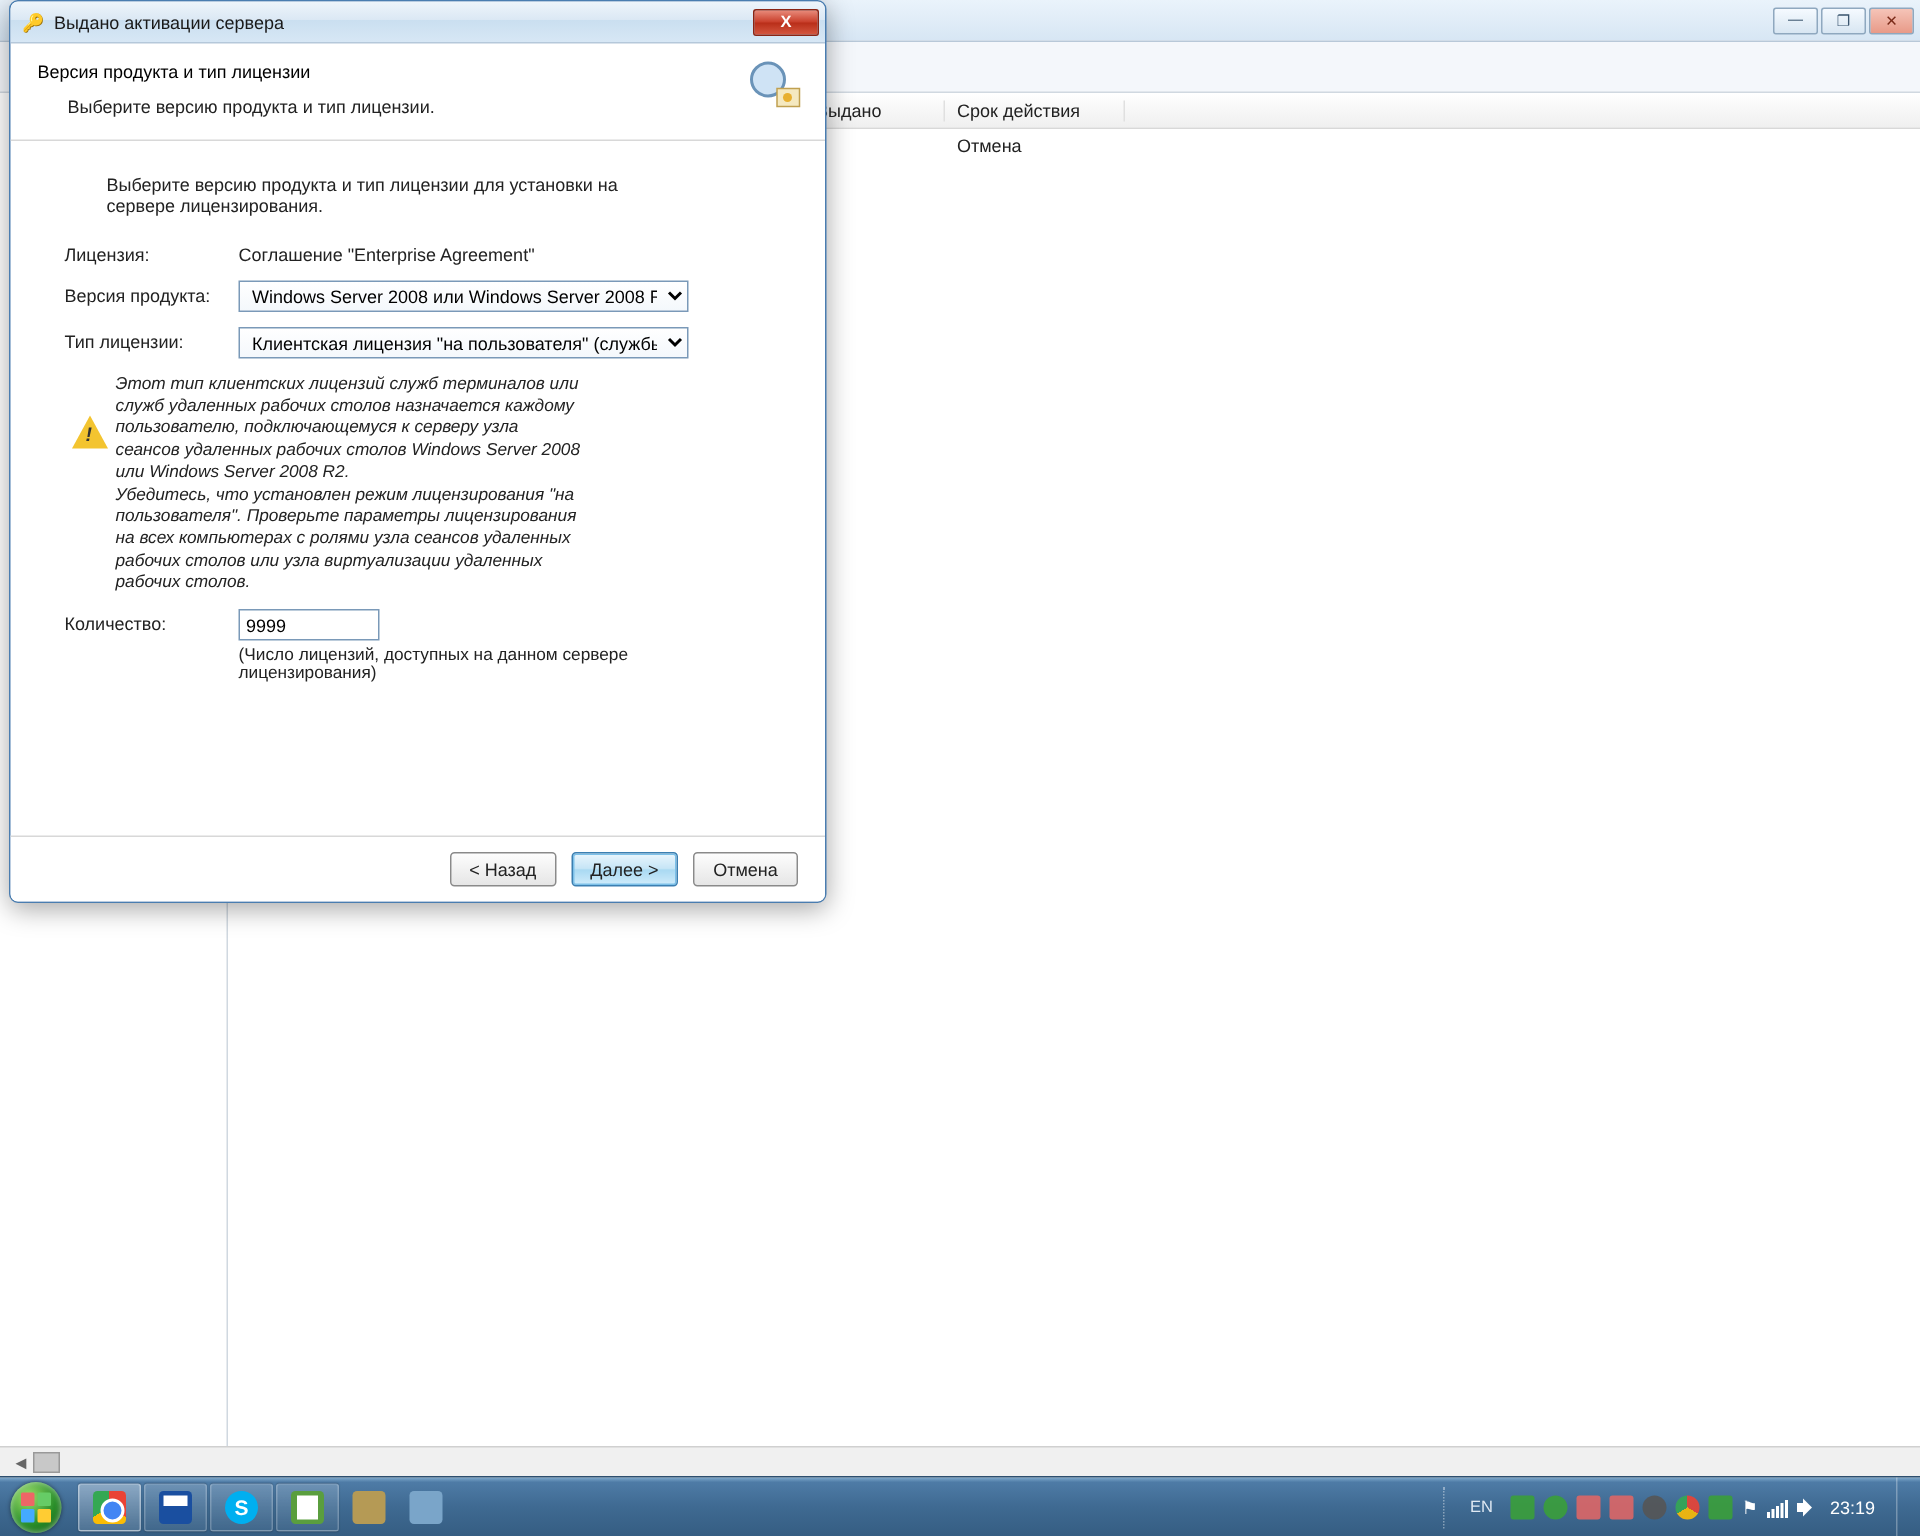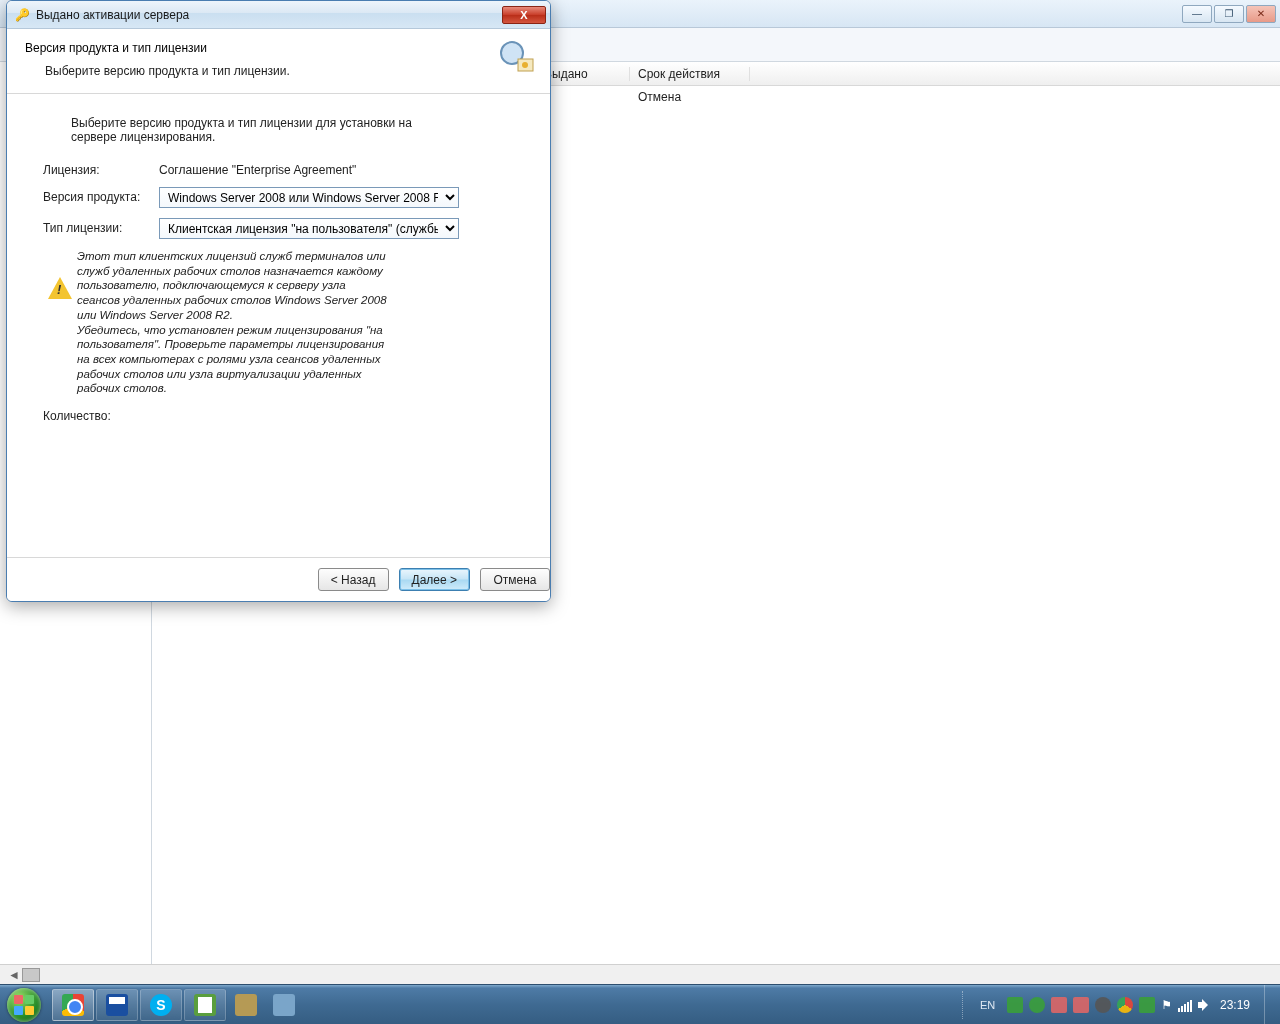--- a/index.html
+++ b/index.html
@@ -112,21 +112,21 @@
   width:0;height:0;border-left:12px solid transparent;border-right:12px solid transparent;
   border-bottom:22px solid #f3c430; position:relative;
 }
 .warn-tri::after{content:"!";position:absolute;left:-3px;top:5px;font-weight:bold;color:#333;font-size:13px;}
 .desc-text { flex:1; max-width:310px; line-height:1.28; font-size:11.5px;}
 .hint { font-size:11.5px; margin-top:4px; max-width:290px;}
 .wiz-footer {
   position:absolute; bottom:0; left:0; right:0; height:44px;
   border-top:1px solid #d8d8d8;
   display:flex; justify-content:flex-end; align-items:center; gap:10px;
-  background:#fff;
+  padding-right:18px; background:#fff;
 }
 .btn {
   min-width:70px; height:23px; padding:0 12px;
   border:1px solid #8a8a8a; border-radius:3px;
   background:linear-gradient(to bottom,#fdfdfd,#e6e6e6);
   font-size:12px; color:#222;
 }
 .btn.primary {
   border:1px solid #3c7fb1;
   background:linear-gradient(to bottom,#eaf6fd,#c6e5f6 48%,#a9d9f2 52%,#d0ecfb);
@@ -271,20 +271,24 @@
     <div class="desc-block">
       <div class="warn-icon">
           <div class="warn-tri"></div>
         </div>
       <div class="desc-text" style="white-space:pre-line;">Этот тип клиентских лицензий служб терминалов или служб удаленных рабочих столов назначается каждому пользователю, подключающемуся к серверу узла сеансов удаленных рабочих столов Windows Server 2008 или Windows Server 2008 R2.
 Убедитесь, что установлен режим лицензирования "на пользователя". Проверьте параметры лицензирования на всех компьютерах с ролями узла сеансов удаленных рабочих столов или узла виртуализации удаленных рабочих столов.</div>
     </div>
 
     <div class="form-row" style="margin-top:10px;">
       <div class="form-label">Количество:</div>
+      <div class="form-field">
+        <input class="txt" type="text" value="9999" style="">
+        <div class="hint">(Число лицензий, доступных на данном сервере лицензирования)</div>
+      </div>
     </div>
   </div>
 
   <div class="wiz-footer">
     <button class="btn">&lt; Назад</button>
     <button class="btn primary">Далее &gt;</button>
     <button class="btn">Отмена</button>
   </div>
 </div>
 

